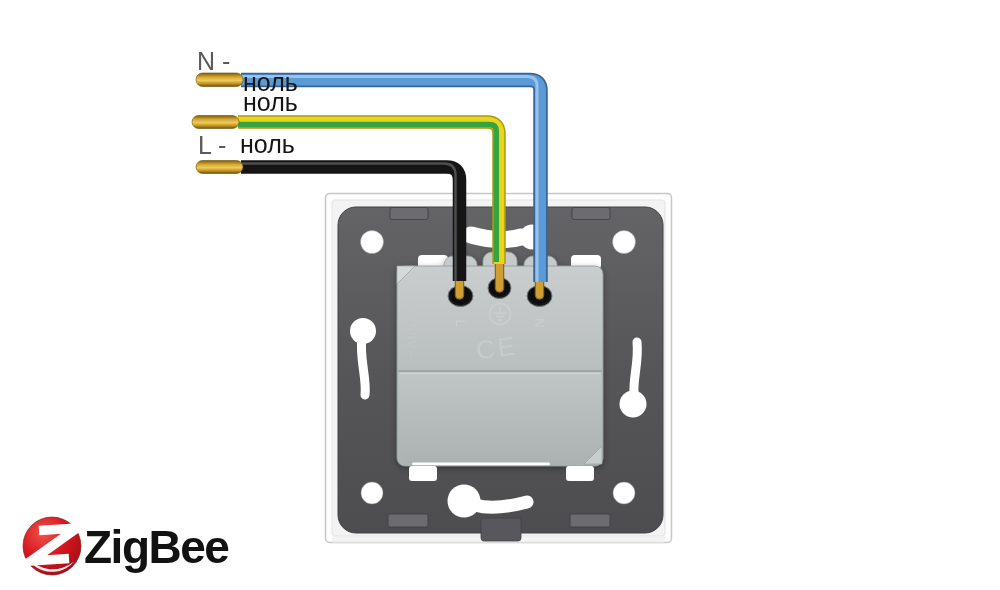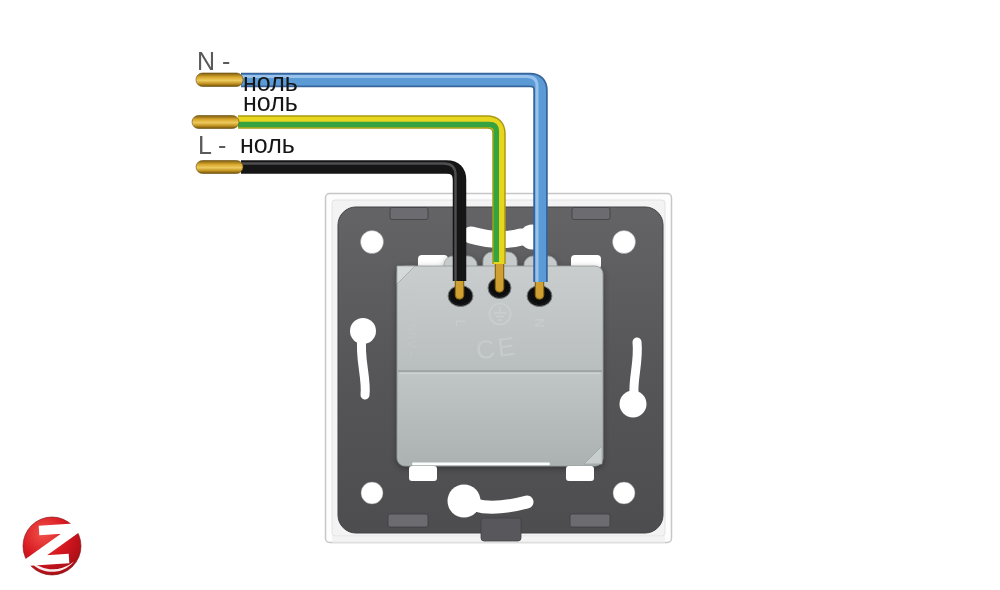--- a/index.html
+++ b/index.html
@@ -175,14 +175,15 @@
   </svg>
 
   <div class="wire-label lbl-prefix" style="left:197px;top:48px;">N -</div>
   <div class="wire-label lbl-name" style="left:243px;top:47px;margin-top:22px;">ноль</div>
 
   <div class="wire-label lbl-name" style="left:243px;top:89px;">ноль</div>
 
   <div class="wire-label lbl-prefix" style="left:198px;top:132px;">L -</div>
   <div class="wire-label lbl-name" style="left:240px;top:131px;">ноль</div>
 
+  <div class="brand-text">ZigBee</div>
 
 </div>
 
 </body></html>

